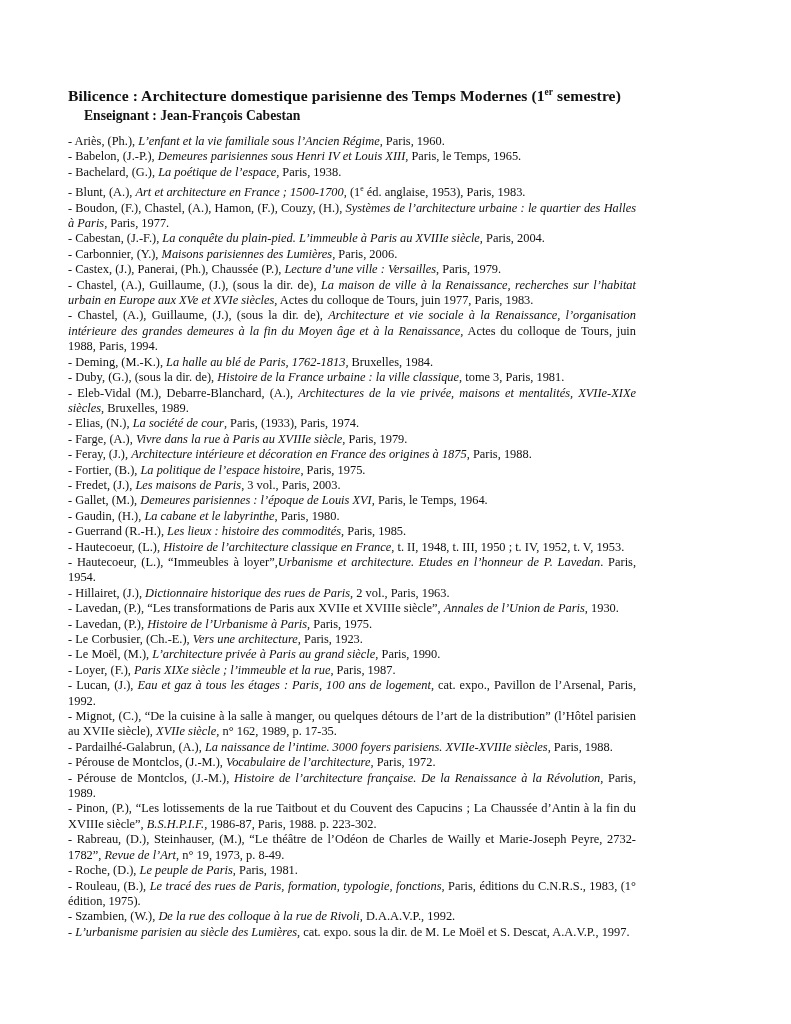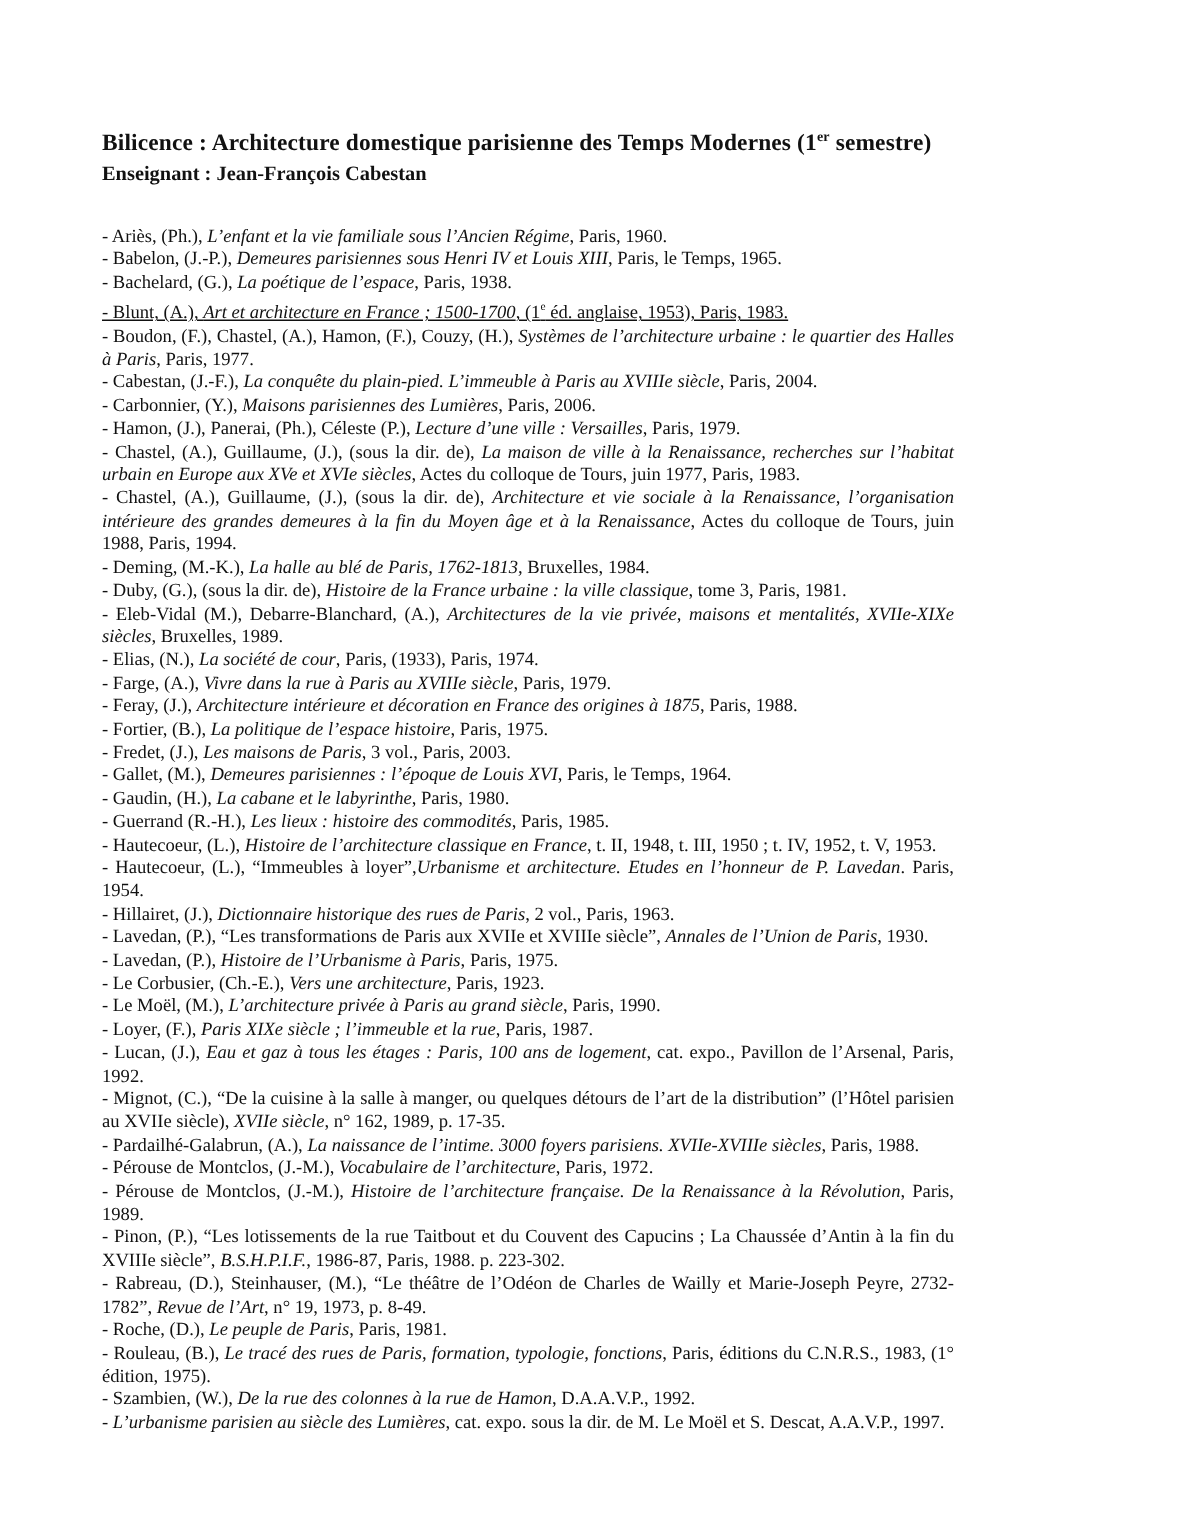--- a/index.html
+++ b/index.html
@@ -25,37 +25,36 @@
     font-weight: bold;
     letter-spacing: 0.1px;
     white-space: nowrap;
   }
   .title sup {
     font-size: 0.6em;
     line-height: 0;
     vertical-align: super;
   }
   .instructor {
-    margin: 1px 0 0 0;
+    margin: 1px 0 0 16px;
     font-size: 13.6px;
     line-height: 18px;
     font-weight: bold;
   }
   .bib {
-    margin-top: 25px;
+    margin-top: 9px;
   }
   .entry {
     margin: 0;
     font-size: 12.4px;
     line-height: 15.4px;
     text-align: justify;
   }
   .entry.gap {
     margin-top: 5px;
-    text-decoration: underline;
   }
   .entry sup {
     font-size: 0.62em;
     line-height: 0;
     vertical-align: super;
   }
 </style>
 </head>
 <body>
 
@@ -63,21 +62,21 @@
   <h1 class="title"><span>Bilicence :  Architecture domestique parisienne des Temps Modernes (1</span><sup>er</sup><span> semestre)</span></h1>
   <h2 class="instructor">Enseignant : Jean-François Cabestan</h2>
   <div class="bib">
       <p class="entry"><span>- Ariès, (Ph.), </span><i>L’enfant et la vie familiale sous l’Ancien Régime</i><span>, Paris, 1960.</span></p>
       <p class="entry"><span>- Babelon, (J.-P.), </span><i>Demeures parisiennes sous Henri IV et Louis XIII</i><span>, Paris, le Temps, 1965.</span></p>
       <p class="entry"><span>- Bachelard, (G.), </span><i>La poétique de l’espace</i><span>, Paris, 1938.</span></p>
       <p class="entry gap"><span>- Blunt, (A.), </span><i>Art et architecture en France ; 1500-1700</i><span>, (1</span><sup>e</sup><span> éd. anglaise, 1953), Paris, 1983.</span></p>
       <p class="entry"><span>- Boudon, (F.), Chastel, (A.), Hamon, (F.), Couzy, (H.), </span><i>Systèmes de l’architecture urbaine : le quartier des Halles à Paris</i><span>, Paris, 1977.</span></p>
       <p class="entry"><span>- Cabestan, (J.-F.), </span><i>La conquête du plain-pied. L’immeuble à Paris au XVIIIe siècle</i><span>, Paris, 2004.</span></p>
       <p class="entry"><span>- Carbonnier, (Y.), </span><i>Maisons parisiennes des Lumières</i><span>, Paris, 2006.</span></p>
-      <p class="entry"><span>- Hamon, (J.), Panerai, (Ph.), Céleste (P.), </span><i>Lecture d’une ville : Versailles</i><span>, Paris, 1979.</span></p>
+      <p class="entry"><span>- Castex, (J.), Panerai, (Ph.), Chaussée (P.), </span><i>Lecture d’une ville : Versailles</i><span>, Paris, 1979.</span></p>
       <p class="entry"><span>- Chastel, (A.), Guillaume, (J.), (sous la dir. de), </span><i>La maison de ville à la Renaissance, recherches sur l’habitat urbain en Europe aux XVe et XVIe siècles</i><span>, Actes du colloque de Tours, juin 1977, Paris, 1983.</span></p>
       <p class="entry"><span>- Chastel, (A.), Guillaume, (J.), (sous la dir. de), </span><i>Architecture et vie sociale à la Renaissance, l’organisation intérieure des grandes demeures à la fin du Moyen âge et à la Renaissance</i><span>, Actes du colloque de Tours, juin 1988, Paris, 1994.</span></p>
       <p class="entry"><span>- Deming, (M.-K.), </span><i>La halle au blé de Paris, 1762-1813,</i><span> Bruxelles, 1984.</span></p>
       <p class="entry"><span>- Duby, (G.), (sous la dir. de), </span><i>Histoire de la France urbaine : la ville classique</i><span>, tome 3, Paris, 1981.</span></p>
       <p class="entry"><span>- Eleb-Vidal (M.), Debarre-Blanchard, (A.), </span><i>Architectures de la vie privée, maisons et mentalités, XVIIe-XIXe siècles</i><span>, Bruxelles, 1989.</span></p>
       <p class="entry"><span>- Elias, (N.), </span><i>La société de cour</i><span>, Paris, (1933), Paris, 1974.</span></p>
       <p class="entry"><span>- Farge, (A.), </span><i>Vivre dans la rue à Paris au XVIIIe siècle</i><span>, Paris, 1979.</span></p>
       <p class="entry"><span>- Feray, (J.), </span><i>Architecture intérieure et décoration en France des origines à 1875</i><span>, Paris, 1988.</span></p>
       <p class="entry"><span>- Fortier, (B.), </span><i>La politique de l’espace histoire</i><span>, Paris, 1975.</span></p>
       <p class="entry"><span>- Fredet, (J.), </span><i>Les maisons de Paris</i><span>, 3 vol., Paris, 2003.</span></p>
@@ -94,16 +93,16 @@
       <p class="entry"><span>- Loyer, (F.), </span><i>Paris XIXe siècle ; l’immeuble et la rue</i><span>, Paris, 1987.</span></p>
       <p class="entry"><span>- Lucan, (J.), </span><i>Eau et gaz à tous les étages : Paris, 100 ans de logement</i><span>, cat. expo., Pavillon de l’Arsenal, Paris, 1992.</span></p>
       <p class="entry"><span>- Mignot, (C.), “De la cuisine à la salle à manger, ou quelques détours de l’art de la distribution” (l’Hôtel parisien au XVIIe siècle), </span><i>XVIIe siècle</i><span>, n° 162, 1989, p. 17-35.</span></p>
       <p class="entry"><span>- Pardailhé-Galabrun, (A.), </span><i>La naissance de l’intime. 3000 foyers parisiens. XVIIe-XVIIIe siècles</i><span>, Paris, 1988.</span></p>
       <p class="entry"><span>- Pérouse de Montclos, (J.-M.), </span><i>Vocabulaire de l’architecture</i><span>, Paris, 1972.</span></p>
       <p class="entry"><span>- Pérouse de Montclos, (J.-M.), </span><i>Histoire de l’architecture française. De la Renaissance à la Révolution</i><span>, Paris, 1989.</span></p>
       <p class="entry"><span>- Pinon, (P.), “Les lotissements de la rue Taitbout et du Couvent des Capucins ; La Chaussée d’Antin à la fin du XVIIIe siècle”, </span><i>B.S.H.P.I.F.</i><span>, 1986-87, Paris, 1988. p. 223-302.</span></p>
       <p class="entry"><span>- Rabreau, (D.), Steinhauser, (M.), “Le théâtre de l’Odéon de Charles de Wailly et Marie-Joseph Peyre, 2732-1782”, </span><i>Revue de l’Art</i><span>, n° 19, 1973, p. 8-49.</span></p>
       <p class="entry"><span>- Roche, (D.), </span><i>Le peuple de Paris</i><span>, Paris, 1981.</span></p>
       <p class="entry"><span>- Rouleau, (B.), </span><i>Le tracé des rues de Paris, formation, typologie, fonctions</i><span>, Paris, éditions du C.N.R.S., 1983, (1° édition, 1975).</span></p>
-      <p class="entry"><span>- Szambien, (W.), </span><i>De la rue des colonnes à la rue de Hamon</i><span>, D.A.A.V.P., 1992.</span></p>
+      <p class="entry"><span>- Szambien, (W.), </span><i>De la rue des colloque à la rue de Rivoli</i><span>, D.A.A.V.P., 1992.</span></p>
       <p class="entry"><span>- </span><i>L’urbanisme parisien au siècle des Lumières</i><span>, cat. expo. sous la dir. de M. Le Moël et S. Descat, A.A.V.P., 1997.</span></p>
     </div>
 </div>
 
 </body></html>

